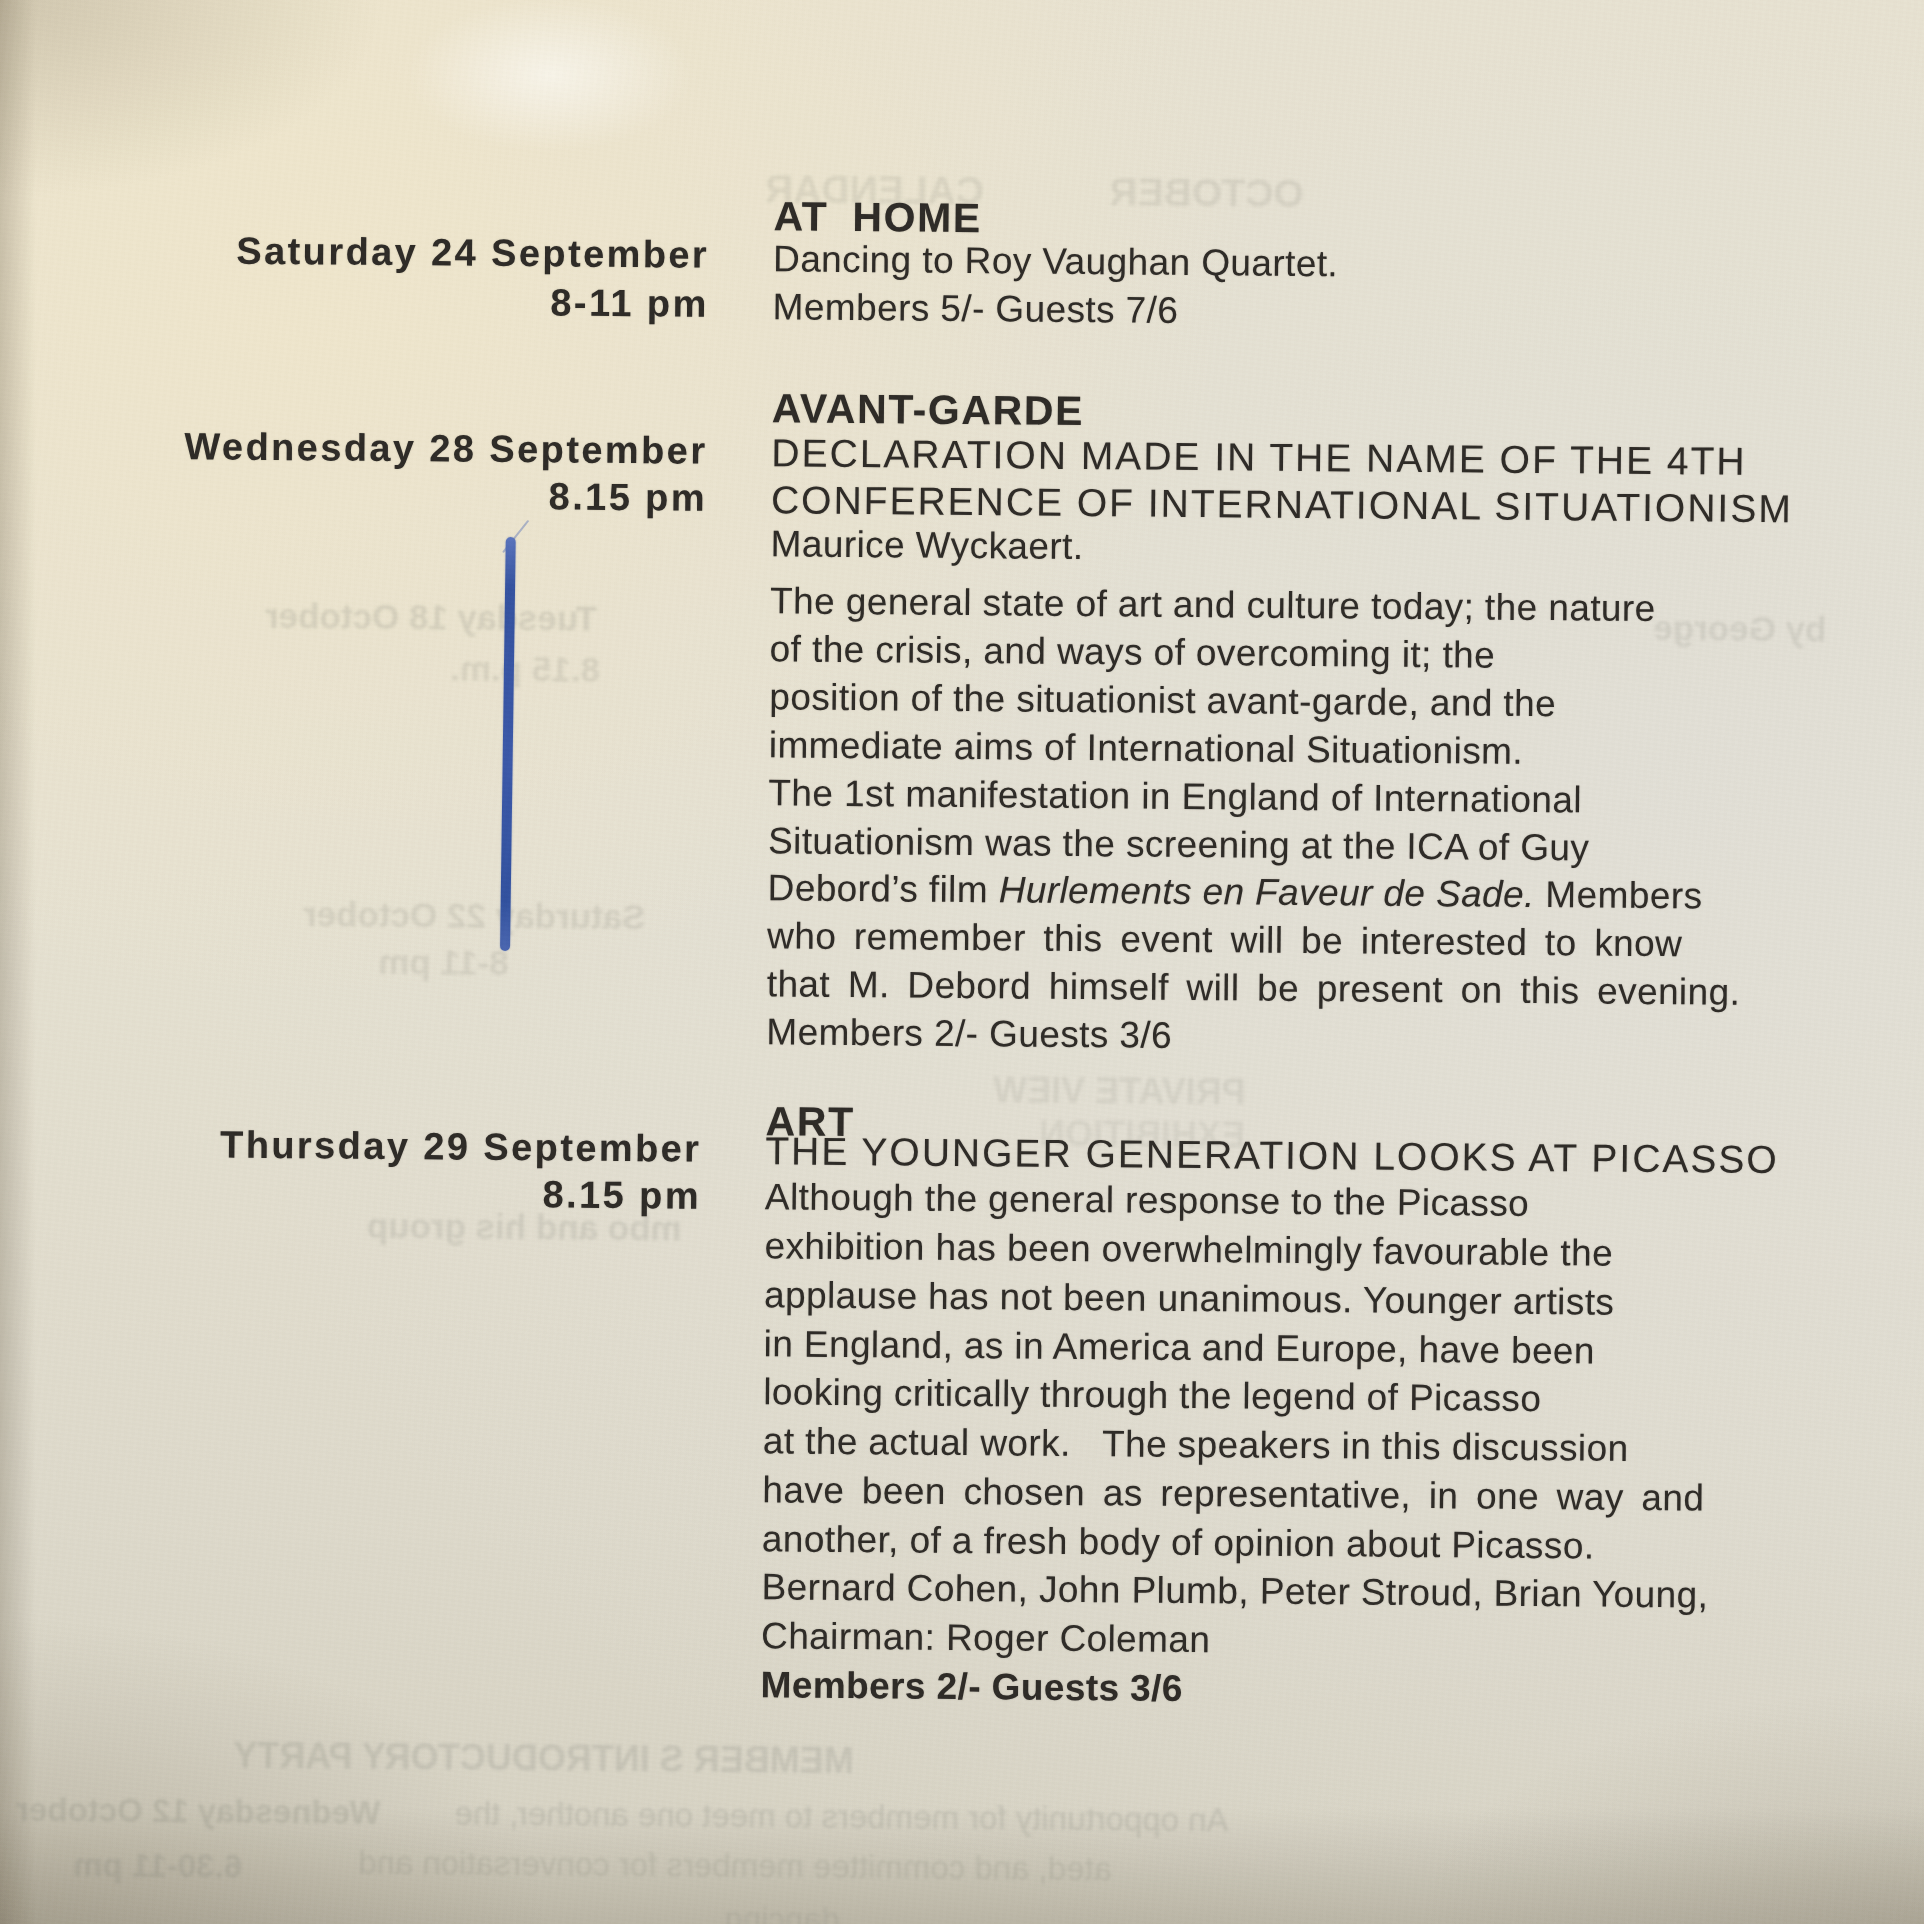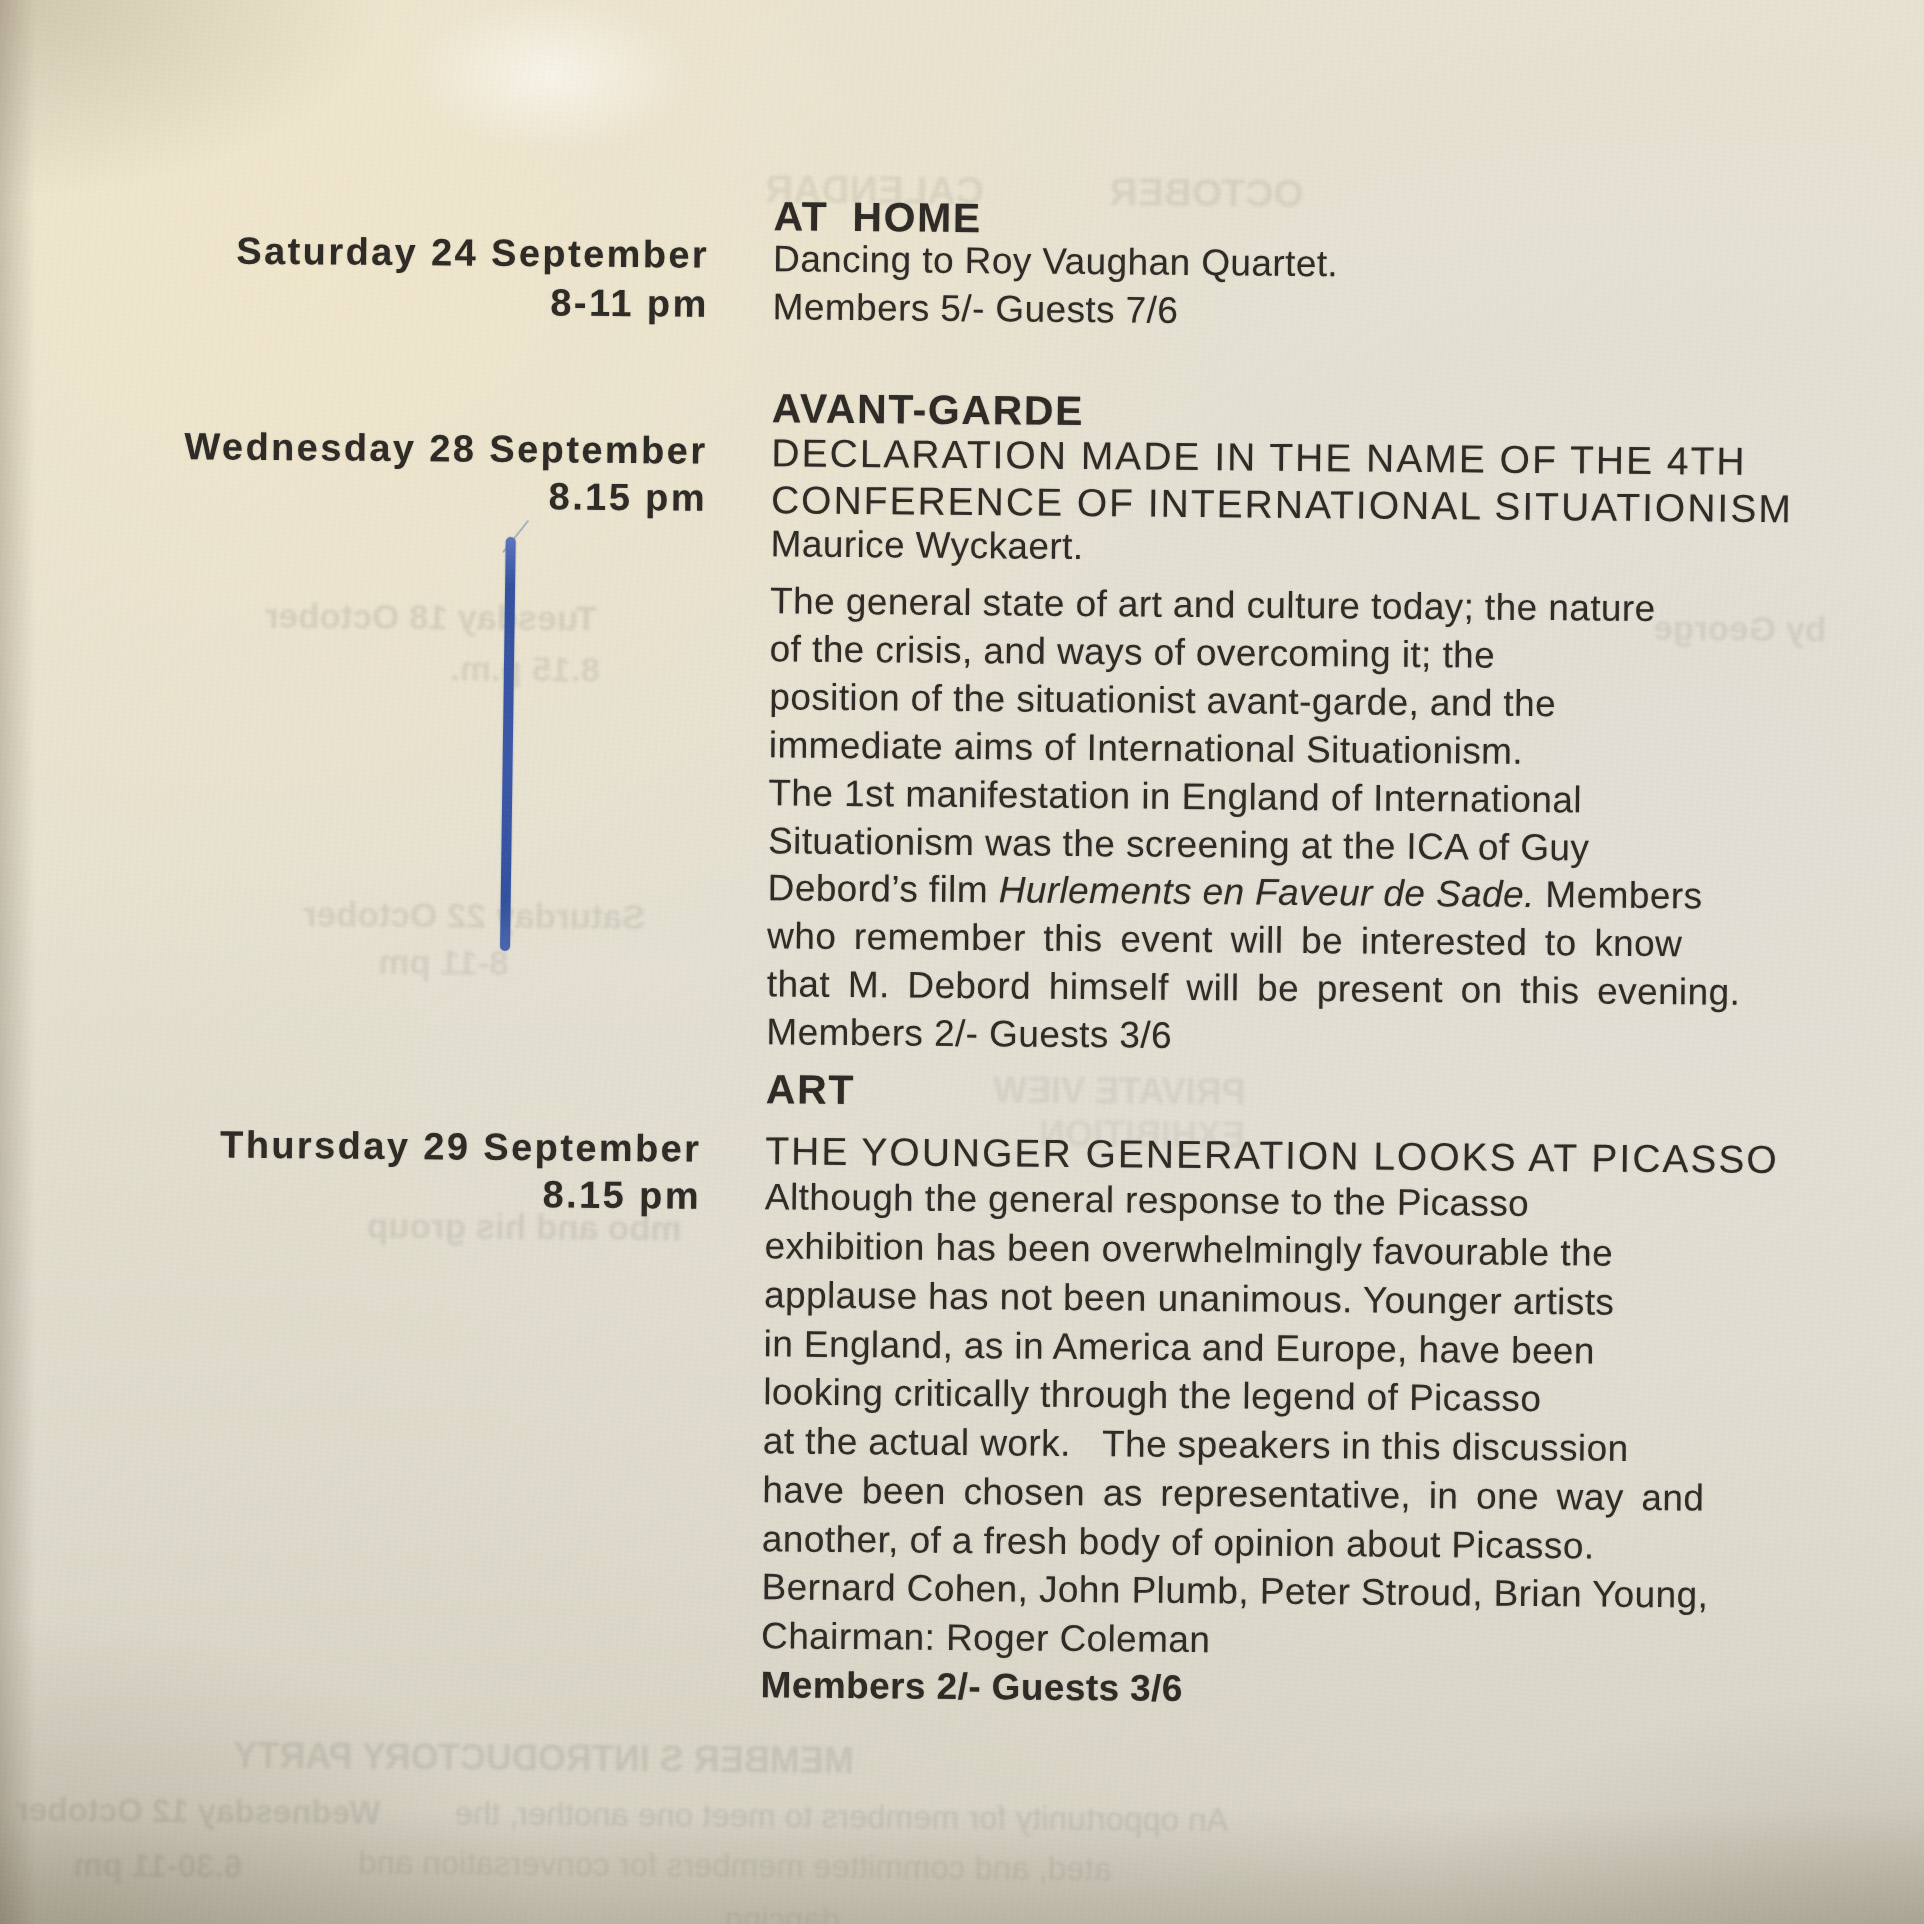--- a/index.html
+++ b/index.html
@@ -100,21 +100,21 @@
     <div class="t b" style="top:774px;">The 1st manifestation in England of International</div>
     <div class="t b" style="top:822px;">Situationism was the screening at the ICA of Guy</div>
     <div class="t b" style="top:869px;"><span>Debord’s film </span><span class="it">Hurlements en Faveur de Sade.</span><span> Members</span></div>
     <div class="t b wide" style="top:917px;">who remember this event will be interested to know</div>
     <div class="t b wide" style="top:965px;">that M. Debord himself will be present on this evening.</div>
     <div class="t b" style="top:1013px;">Members 2/- Guests 3/6</div>
 
     <div id="pen-hook"></div>
     <div id="pen-line"></div>
 
-    <div class="t h" style="top:1068px;">ART</div>
+    <div class="t h" style="top:1100px;">ART</div>
     <div class="t dt" style="top:1130px;">Thursday 29 September</div>
     <div class="t caps" style="top:1131px;">THE YOUNGER GENERATION LOOKS AT PICASSO</div>
     <div class="t dt" style="top:1177px;">8.15 pm</div>
 
     <div class="t b" style="top:1178px;">Although the general response to the Picasso</div>
     <div class="t b" style="top:1227px;">exhibition has been overwhelmingly favourable the</div>
     <div class="t b" style="top:1276px;">applause has not been unanimous. Younger artists</div>
     <div class="t b" style="top:1325px;">in England, as in America and Europe, have been</div>
     <div class="t b" style="top:1373px;">looking critically through the legend of Picasso</div>
     <div class="t b" style="top:1422px;">at the actual work.   The speakers in this discussion</div>

